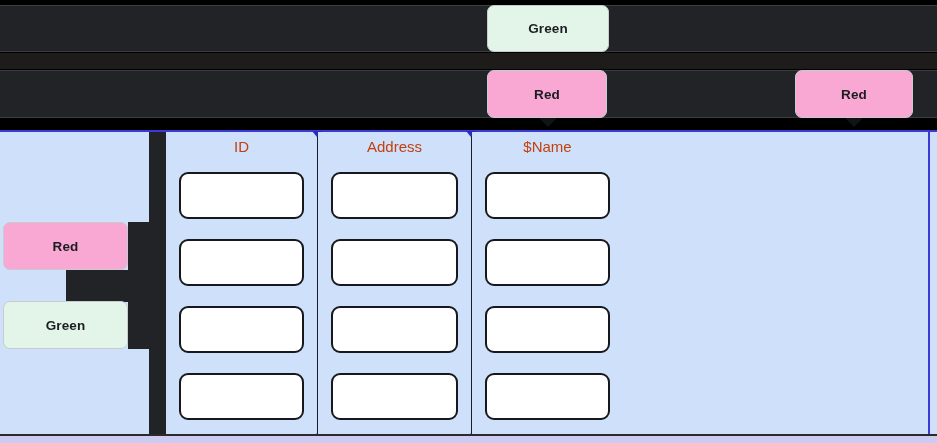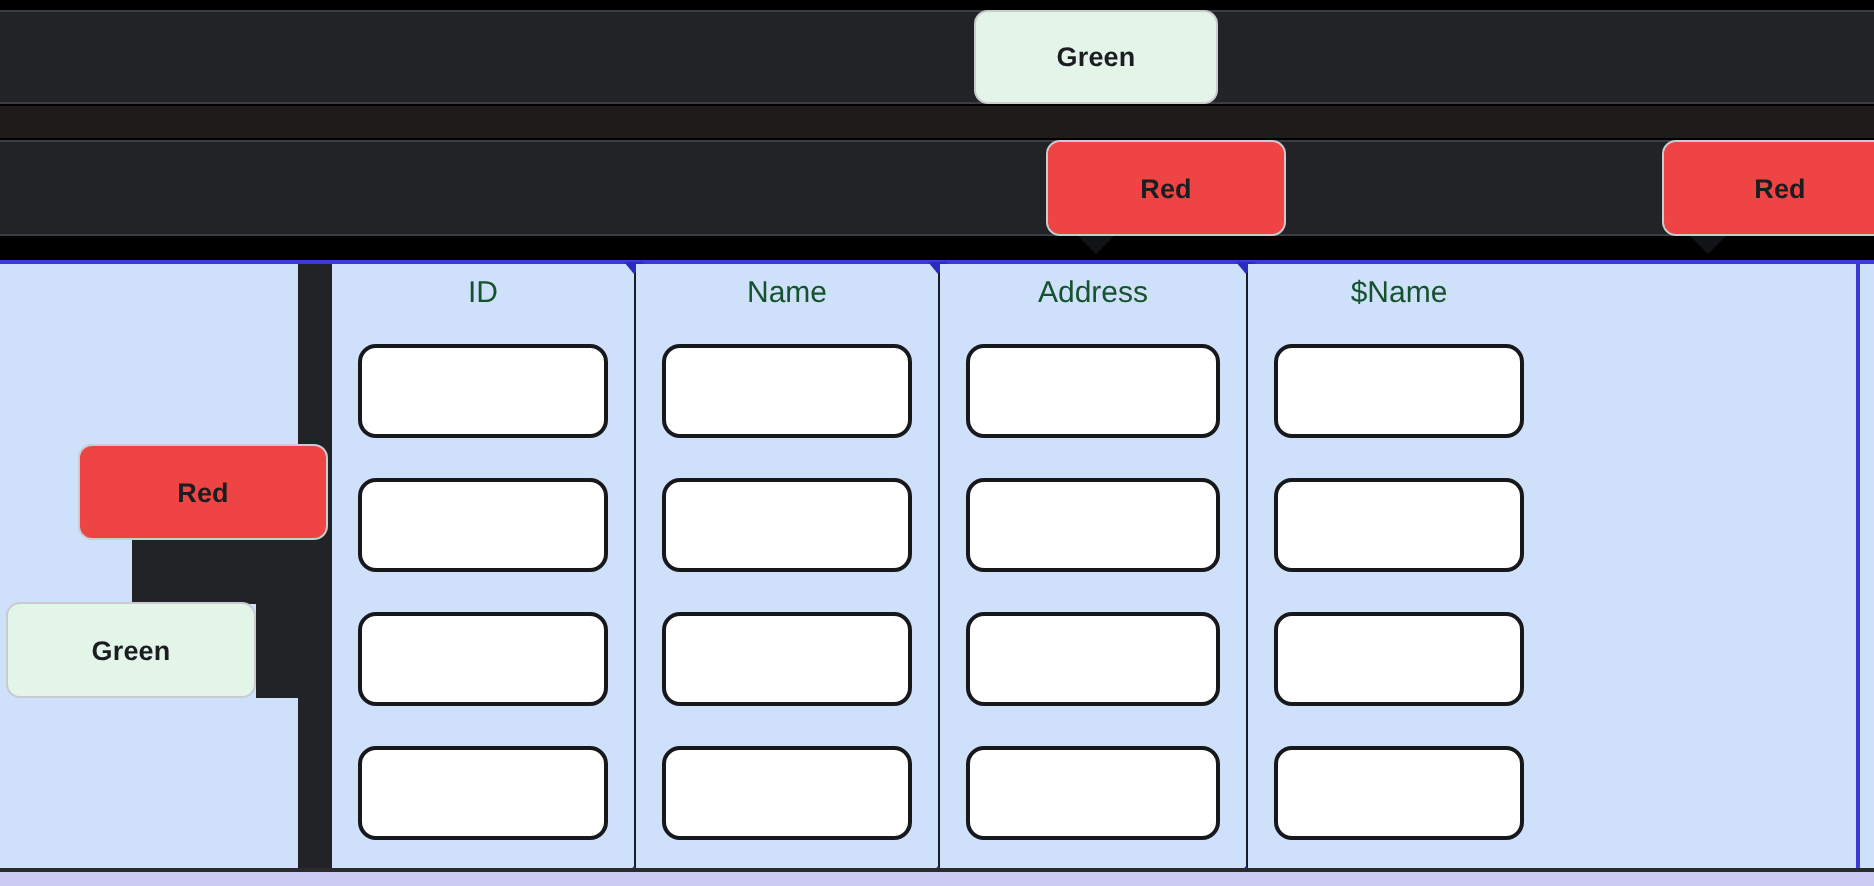--- a/index.html
+++ b/index.html
@@ -24,21 +24,21 @@
     position:absolute;
     display:flex;align-items:center;justify-content:center;
     border-radius:7px;
     border:1px solid #c9cbd0;
     font-size:13.5px;font-weight:bold;color:#1b1d21;
     letter-spacing:.1px;
     box-sizing:border-box;
     z-index:6;
   }
   .chip.green{background:#e3f5e9;}
-  .chip.red{background:#ef4444;margin-left:36px;}
+  .chip.red{background:#f9a8d4;}
 
   .chip-green-top{left:487px;top:5px;width:122px;height:47px;}
   .chip-red-mid{left:487px;top:70px;width:120px;height:48px;}
   .chip-red-right{left:795px;top:70px;width:118px;height:48px;}
 
   
   .arrow-down{
     position:absolute;width:0;height:0;
     border-left:9px solid transparent;
     border-right:9px solid transparent;
@@ -70,21 +70,21 @@
   .col{
     position:relative;
     background:#cfe0fb;
     border-right:1px solid #1c1c28;
     box-sizing:border-box;
     display:flex;flex-direction:column;align-items:center;
   }
   .col:last-child{border-right:none;}
   .col-head{
     height:30px;line-height:30px;
-    font-size:15px;color:#14532d;
+    font-size:15px;color:#c2410c;
     text-align:center;width:100%;
     white-space:nowrap;
   }
   .cellwrap{flex:1;width:100%;display:flex;flex-direction:column;align-items:center;justify-content:space-around;padding-bottom:4px;box-sizing:border-box;}
   .cell{
     width:calc(100% - 26px);
     height:47px;
     background:#ffffff;
     border:2.2px solid #17181c;
     border-radius:9px;
@@ -141,31 +141,20 @@
         <div class="col-head">ID</div>
         <div class="cellwrap">
           <div class="cell"></div>
           <div class="cell"></div>
           <div class="cell"></div>
           <div class="cell"></div>
         </div>
         <div class="col-marker"></div>
         <div class="col-marker bot"></div>
       </div>
-      <div class="col" style="width: 152px;">
-        <div class="col-head">Name</div>
-        <div class="cellwrap">
-          <div class="cell"></div>
-          <div class="cell"></div>
-          <div class="cell"></div>
-          <div class="cell"></div>
-        </div>
-        <div class="col-marker"></div>
-        <div class="col-marker bot"></div>
-      </div>
       <div class="col" style="width: 154px;">
         <div class="col-head">Address</div>
         <div class="cellwrap">
           <div class="cell"></div>
           <div class="cell"></div>
           <div class="cell"></div>
           <div class="cell"></div>
         </div>
         <div class="col-marker"></div>
         <div class="col-marker bot"></div>

